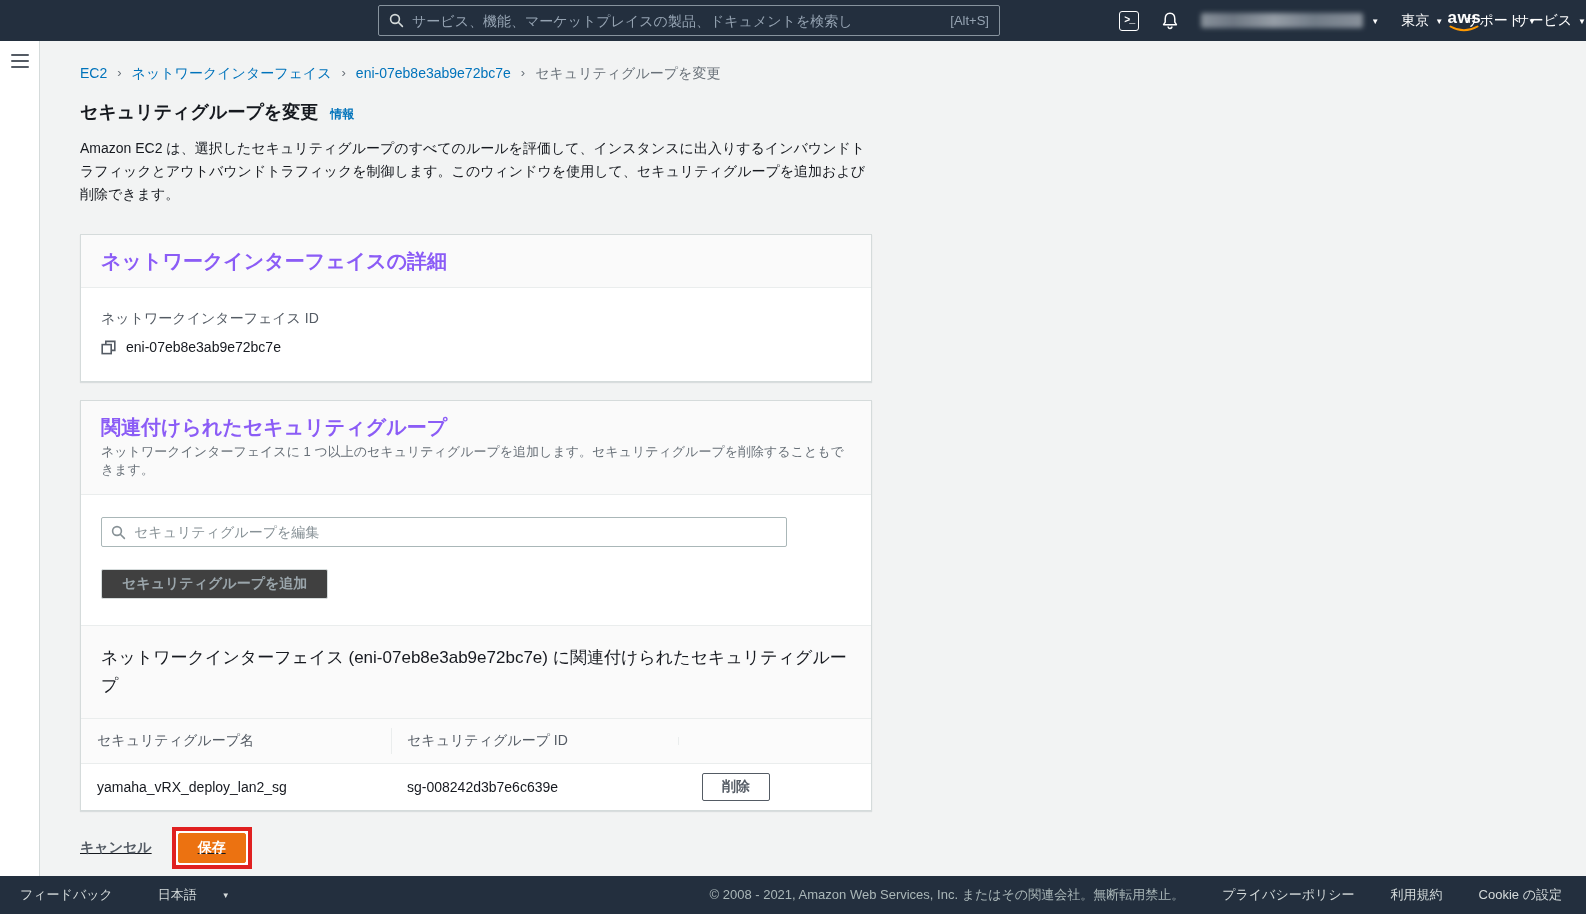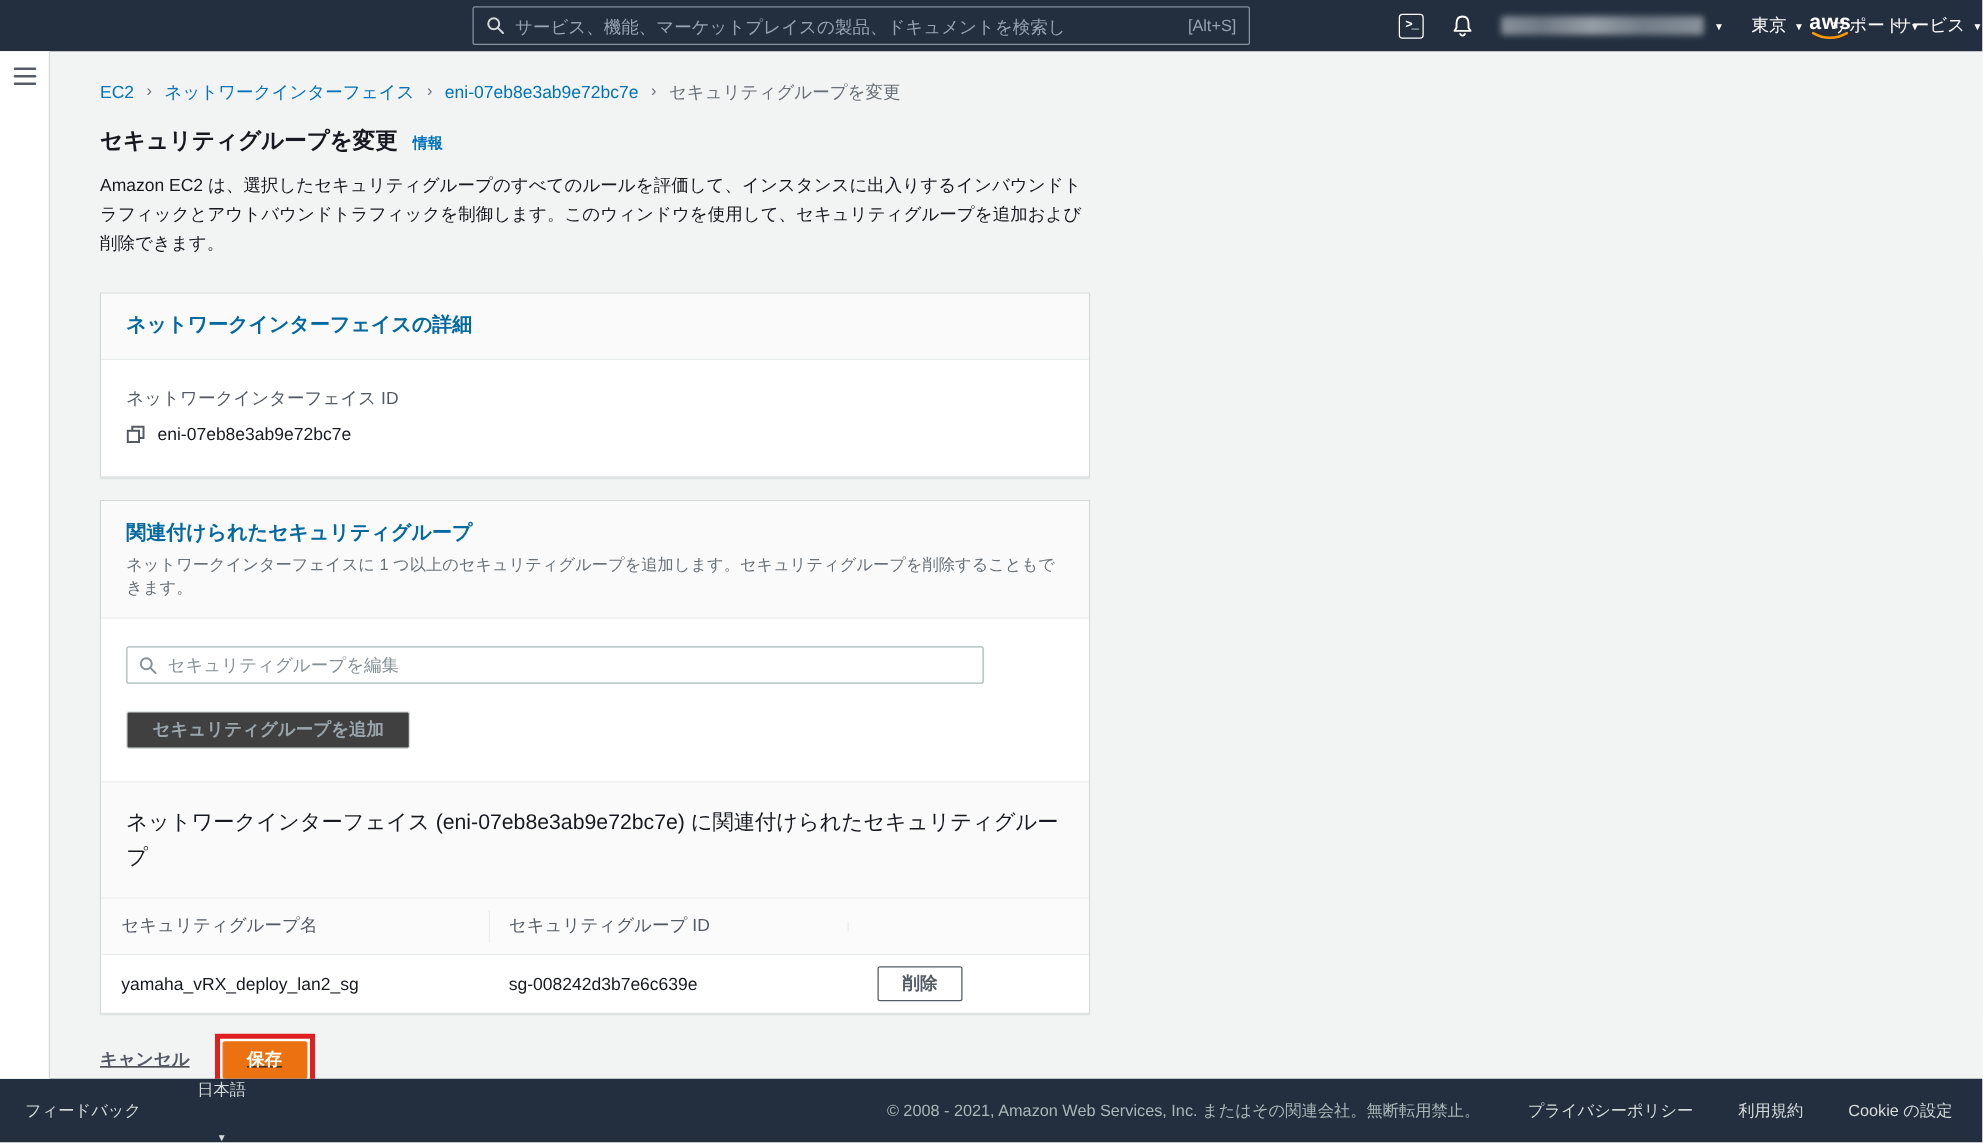--- a/index.html
+++ b/index.html
@@ -70,21 +70,21 @@
   .page-title{font-size:18px;font-weight:bold;color:#16191f;}
   .info-link{font-size:12px;font-weight:bold;color:var(--link-blue,#0073bb);cursor:pointer;}
   .page-desc{margin-top:13px;line-height:23px;color:#16191f;}
   
   .panel{
     background:#fff;border:1px solid #d5dbdb;box-shadow:0 1px 1px rgba(0,28,36,.1);
   }
   .panel-1{margin-top:28px;}
   .panel-2{margin-top:18px;}
   .panel-header{background:#fafafa;border-bottom:1px solid #eaeded;padding:15px 20px;}
-  .panel-header h2{font-size:16px;font-weight:bold;color:#0369a1;line-height:22px;}
+  .panel-header h2{font-size:20px;font-weight:bold;color:#8b5cf6;line-height:22px;}
   .panel-sub{font-size:13px;color:#687078;margin-top:5px;line-height:18px;}
   .panel-body{padding:22px 20px 26px;background:#fff;}
   .field-label{color:#545b64;font-size:14px;}
   .field-value{margin-top:11px;display:flex;align-items:center;gap:10px;}
   .copy-btn{display:inline-flex;cursor:pointer;}
   
   .sg-select{
     width:686px;height:30px;border:1px solid #aab7b8;border-radius:2px;background:#fff;
     display:flex;align-items:center;gap:8px;padding:0 9px;
   }
@@ -122,21 +122,21 @@
     background:var(--accent-orange,#ec7211);border:1px solid var(--accent-orange,#ec7211);
     border-radius:2px;color:#fff;font-size:14px;font-weight:bold;padding:5px 19px;
     cursor:pointer;font-family:inherit;display:block;
   }
   
   .footer{
     flex:0 0 38px;background:var(--nav-bg,#232f3e);color:#d5dbdb;font-size:13px;
     display:flex;align-items:center;padding:0 24px 0 20px;
   }
   .footer-link{color:#d5dbdb;cursor:pointer;white-space:nowrap;}
-  .footer-lang{margin-left:45px;display:inline-flex;align-items:center;gap:25px;flex-direction:column;}
+  .footer-lang{margin-left:45px;display:inline-flex;align-items:center;gap:25px;}
   .copyright{margin-left:auto;color:#aab7b8;white-space:nowrap;text-align:right;}
   .footer-right{display:flex;gap:36px;margin-left:38px;}
 </style>
 </head>
 <body>
 
 <header class="topnav">
   <span class="aws-logo">
     <span class="logo-text">aws</span>
     <svg width="30" height="7" viewBox="0 0 30 7">

